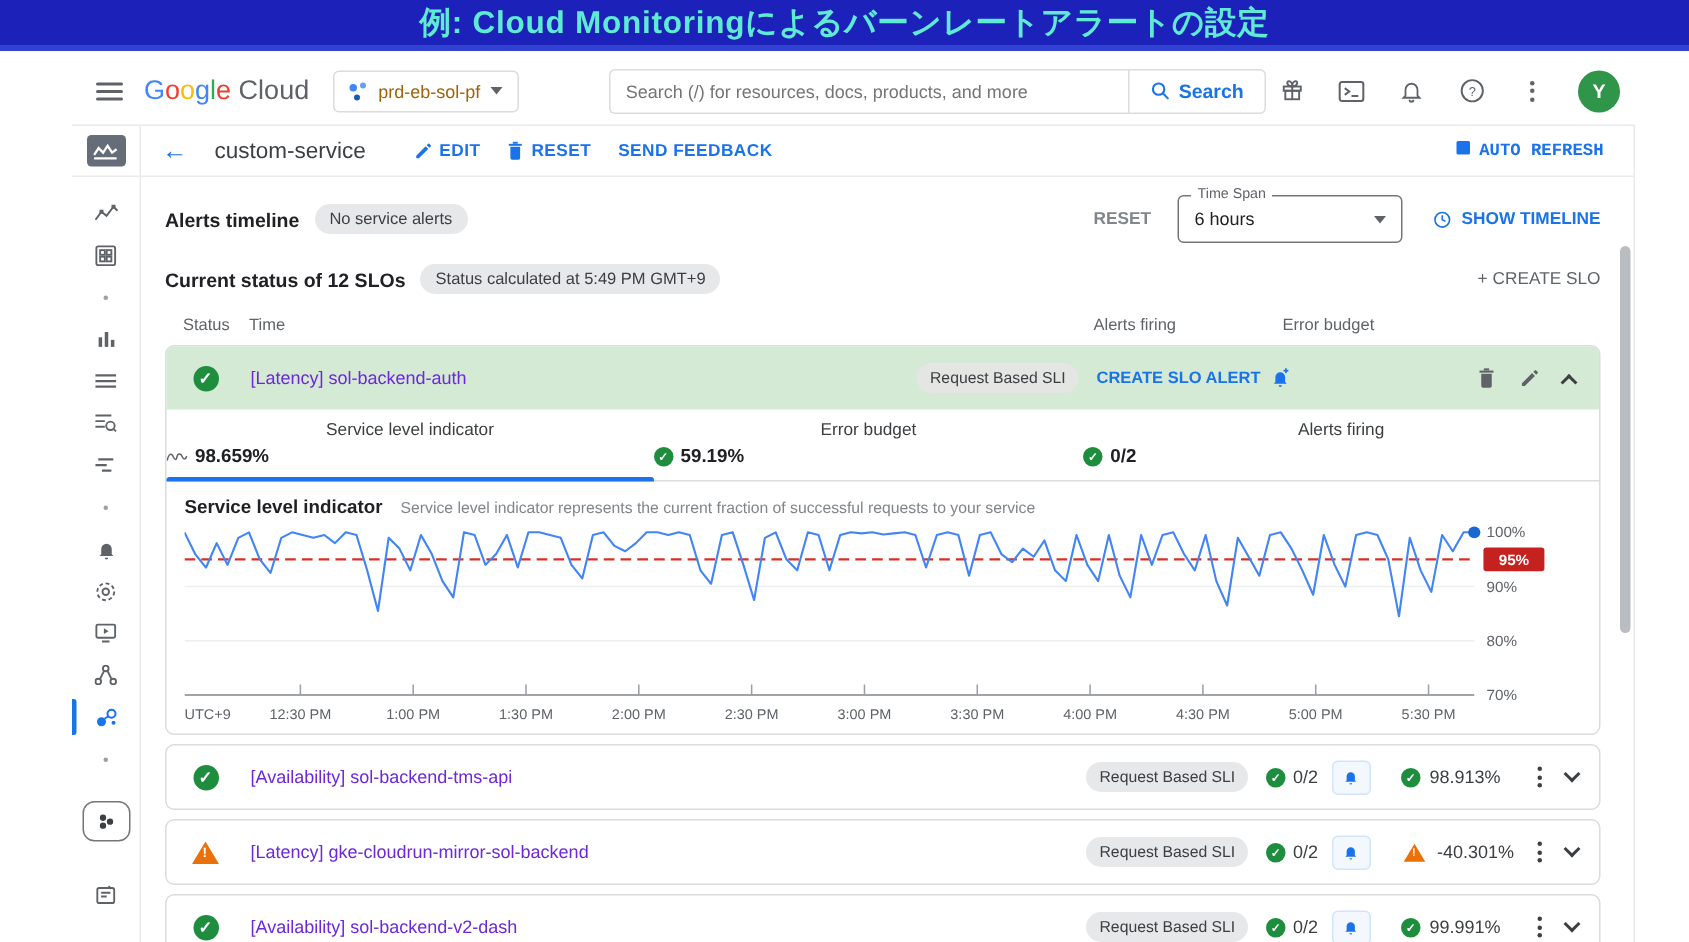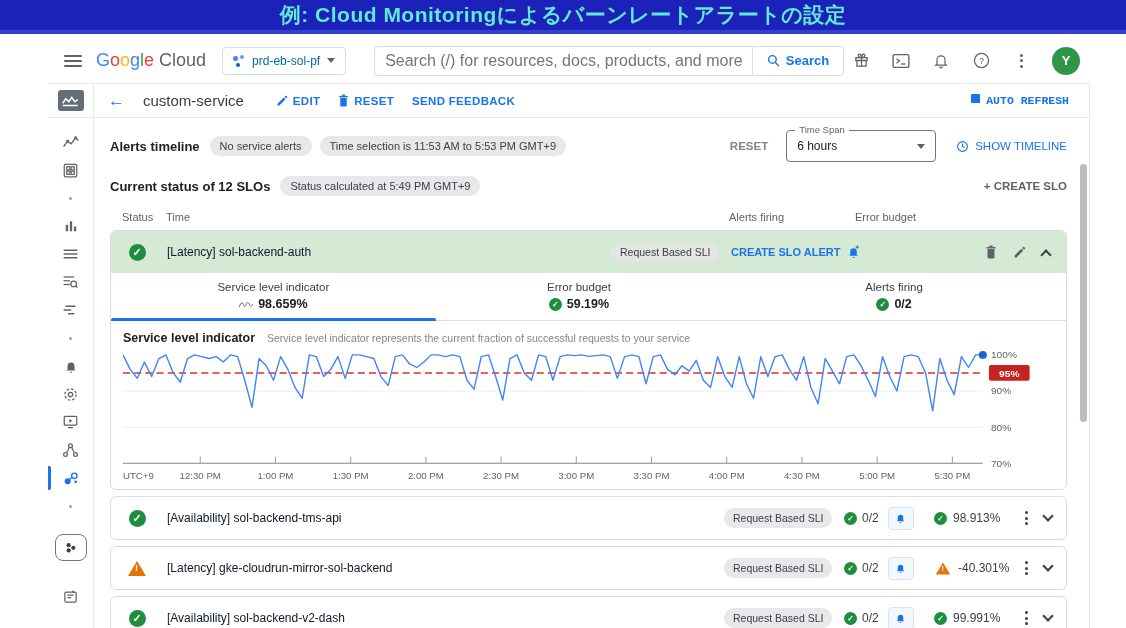--- a/index.html
+++ b/index.html
@@ -12,29 +12,29 @@
   
   .app { position:absolute; left:48px; top:38px; width:1042px; }
 
   
   .gc-header { height:46px; display:flex; align-items:center; padding:0 10px 0 6px; border-bottom:1px solid #e8eaed; background:#fff; }
   .hamburger { width:18px; display:flex; flex-direction:column; gap:3px; margin:0 14px 0 10px; cursor:pointer; }
   .hamburger span { height:2px; background:#5f6368; border-radius:1px; }
   .logo { display:flex; align-items:baseline; gap:5px; font-size:18px; margin-right:16px; }
   .logo .g1{color:#4285f4}.logo .g2{color:#ea4335}.logo .g3{color:#fbbc05}.logo .g4{color:#4285f4}.logo .g5{color:#34a853}.logo .g6{color:#ea4335}
   .logo-cloud { color:#5f6368; }
-  .proj-pill { display:flex; align-items:center; gap:7px; border:1px solid #dadce0; border-radius:4px; height:28px; padding:0 10px; font-size:12px; color:#0369a1; cursor:pointer; }
+  .proj-pill { display:flex; align-items:center; gap:7px; border:1px solid #dadce0; border-radius:4px; height:28px; padding:0 10px; font-size:12px; color:#a16207; cursor:pointer; }
   .proj-icon { width:12px; height:12px; position:relative; }
   .proj-icon i { position:absolute; border-radius:50%; background:#4285f4; }
   .proj-icon i:nth-child(1){width:5px;height:5px;left:0;top:1px;}
   .proj-icon i:nth-child(2){width:4px;height:4px;right:1px;top:0;background:#669df6;}
   .proj-icon i:nth-child(3){width:4px;height:4px;left:3px;bottom:0;background:#185abc;}
   .caret { width:0;height:0;border-left:4px solid transparent;border-right:4px solid transparent;border-top:5px solid #5f6368; }
   .searchbox { display:flex; align-items:stretch; height:30px; margin-left:28px; width:470px; }
-  .search-input { flex:1; border:1px solid #dadce0; border-right:none; border-radius:4px 0 0 4px; font-size:16px; color:#80868b; padding:0 10px; outline:none; font-family:"Liberation Sans",sans-serif; }
+  .search-input { flex:1; border:1px solid #dadce0; border-right:none; border-radius:4px 0 0 4px; font-size:12px; color:#80868b; padding:0 10px; outline:none; font-family:"Liberation Sans",sans-serif;margin-left:32px; }
   .search-btn { display:flex; align-items:center; gap:6px; border:1px solid #dadce0; border-radius:0 4px 4px 0; padding:0 14px; background:#fff; color:#1a73e8; font-size:13px; font-weight:bold; cursor:pointer; }
   .hdr-icons { margin-left:auto; display:flex; align-items:center; gap:22px; }
   .hicon { width:18px; height:18px; color:#5f6368; cursor:pointer; display:flex; align-items:center; justify-content:center; }
   .avatar { width:28px; height:28px; border-radius:50%; background:#2e9549; color:#fff; font-size:13px; font-weight:bold; display:flex; align-items:center; justify-content:center; cursor:pointer; }
 
   
   .body-row { display:flex; align-items:stretch; }
   .rail { width:46px; border-right:1px solid #e8eaed; min-height:544px; }
   .rail-top { height:34px; display:flex; align-items:center; justify-content:center; border-bottom:1px solid #e8eaed; }
   .mon-icon { width:26px; height:21px; background:#646d78; border-radius:3px; display:flex; align-items:center; justify-content:center; }
@@ -57,48 +57,48 @@
   .sq { width:9px; height:9px; background:#1a73e8; border-radius:1px; }
 
   
   .content { padding:12px 22px 0 16px; }
   .row-flex { display:flex; align-items:center; }
   .section-label { font-size:13px; font-weight:bold; color:#202124; margin-right:10px; }
   .pill { background:#e7e8ea; border-radius:11px; padding:4px 10px; font-size:11px; color:#3c4043; margin-right:8px; white-space:nowrap; }
   .reset { color:#80868b; font-size:11.5px; font-weight:bold; margin-right:18px; cursor:pointer; }
   .timespan { position:relative; border:1px solid #747775; border-radius:4px; height:32px; width:150px; display:flex; align-items:center; justify-content:space-between; padding:0 10px; font-size:12px; color:#202124; cursor:pointer; background:#fff; }
   .timespan .lbl { position:absolute; top:-7px; left:8px; background:#fff; padding:0 4px; font-size:9.5px; color:#5f6368; }
-  .show-timeline { display:flex; align-items:center; gap:6px; color:#1a73e8; font-size:11.5px; font-weight:normal; margin-left:20px; cursor:pointer; white-space:nowrap; }
-  .create-slo { margin-left:auto; color:#5f6368; font-size:11.5px; font-weight:bold; cursor:pointer; white-space:nowrap;text-align:right; }
+  .show-timeline { display:flex; align-items:center; gap:6px; color:#1a73e8; font-size:11.5px; font-weight:bold; margin-left:20px; cursor:pointer; white-space:nowrap; }
+  .create-slo { margin-left:auto; color:#5f6368; font-size:11.5px; font-weight:normal; cursor:pointer; white-space:nowrap;text-align:right; }
 
   .slo-head { margin-top:14px; }
 
   
   .grid-cols { display:grid; grid-template-columns:52px 1fr 120px 80px 90px 52px; align-items:center; }
   .tbl-header { height:26px; margin-top:8px; font-size:11px; color:#5f6368; }
   .tbl-header > div { padding-left:4px; }
 
   .card { border:1px solid #dadce0; border-radius:6px; background:#fff; }
   .green-row { background:#d4ead5; border-radius:5px 5px 0 0; height:42px; display:grid; grid-template-columns:52px 1fr 120px 215px 120px; align-items:center; }
   .status-cell { display:flex; justify-content:center; }
   .check { width:17px; height:17px; border-radius:50%; background:#1e8e3e; color:#fff; display:inline-flex; align-items:center; justify-content:center; font-size:11px; font-weight:bold; flex:none; }
   .warn-tri { width:0; height:0; border-left:9px solid transparent; border-right:9px solid transparent; border-bottom:15px solid #e8710a; position:relative; flex:none; }
   .warn-tri::after { content:"!"; position:absolute; left:-2px; top:2px; color:#fff; font-size:9px; font-weight:bold; }
-  .obj-text { font-size:12px; color:#0f172a; padding-left:4px; }
+  .obj-text { font-size:12px; color:#6d28d9; padding-left:4px; }
   .type-pill { background:#e3e6e2; border-radius:11px; padding:4px 9px; font-size:10.5px; color:#3c4043; justify-self:start; white-space:nowrap; }
   .row-card .type-pill { background:#e7e8ea; }
   .create-alert { display:flex; align-items:center; gap:7px; color:#1a73e8; font-size:11px; font-weight:bold; cursor:pointer; white-space:nowrap; }
   .green-actions { display:flex; align-items:center; justify-content:flex-end; gap:16px; padding-right:16px; color:#5f6368; }
 
   
   .tabs { display:flex; border-bottom:1px solid #dadce0; }
   .tab { padding:8px 0 9px; text-align:center; cursor:pointer; position:relative; }
   .tab1 { width:34%; } .tab2 { width:30%; } .tab3 { width:36%; }
   .tab .t-label { font-size:11.5px; color:#3c4043; margin-bottom:4px; }
-  .tab .t-value { font-size:12.5px; color:#202124; font-weight:bold; display:flex; align-items:center; justify-content:center; gap:5px; }
+  .tab .t-value { font-size:12.5px; color:#202124; font-weight:bold; display:flex; align-items:center; gap:5px; }
   .tab.selected::after { content:""; position:absolute; left:0; right:0; bottom:-1px; height:3px; background:#1a73e8; border-radius:2px 2px 0 0; }
   .mini-check { width:13px; height:13px; border-radius:50%; background:#1e8e3e; color:#fff; display:inline-flex; align-items:center; justify-content:center; font-size:8px; font-weight:bold; }
 
   
   .chart-block { padding:10px 12px 4px; }
   .chart-title-row { display:flex; align-items:baseline; gap:12px; margin-bottom:2px; }
   .chart-title { font-size:12.5px; font-weight:bold; color:#202124; }
   .chart-sub { font-size:10.5px; color:#80868b; }
   .chart-svg-wrap svg { display:block; width:100%; }
 
@@ -340,21 +340,20 @@
           <span class="sq"></span>
           <span>AUTO REFRESH</span>
         </span>
       </div>
 
       <div class="content">
 
         <div class="row-flex">
           <span class="section-label">Alerts timeline</span>
           <span class="pill">No service alerts</span>
-          <span class="pill">Time selection is 11:53 AM to 5:53 PM GMT+9</span>
           <span style="margin-left:auto"></span>
           <span class="reset">RESET</span>
           <span class="timespan">
             <span class="lbl">Time Span</span>
             <span>6 hours</span>
             <span class="caret"></span>
           </span>
           <span class="show-timeline">
             <svg class="ic" width="13" height="13" viewBox="0 0 24 24" fill="none" stroke="#1a73e8" stroke-width="2">
                 <circle cx="12" cy="12" r="9"></circle>

